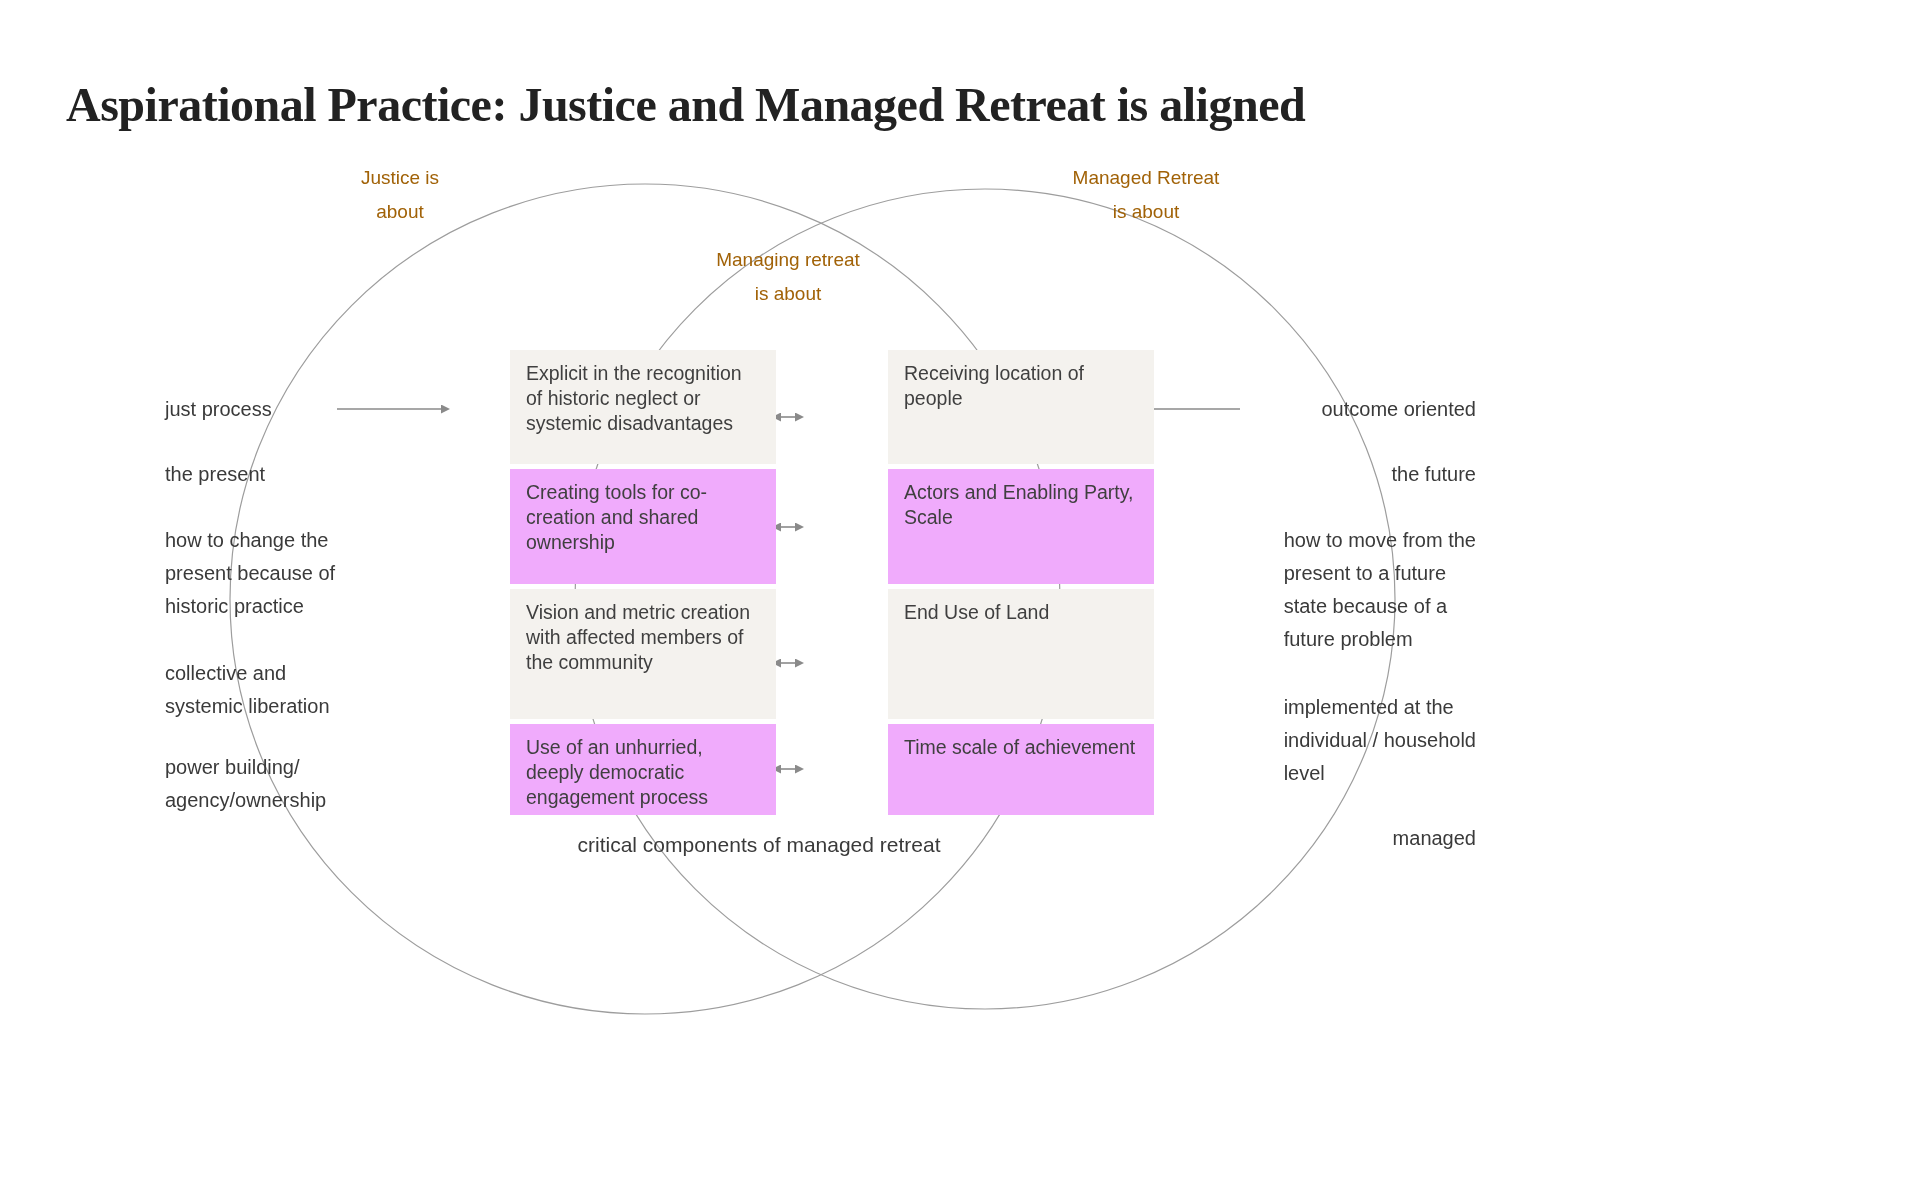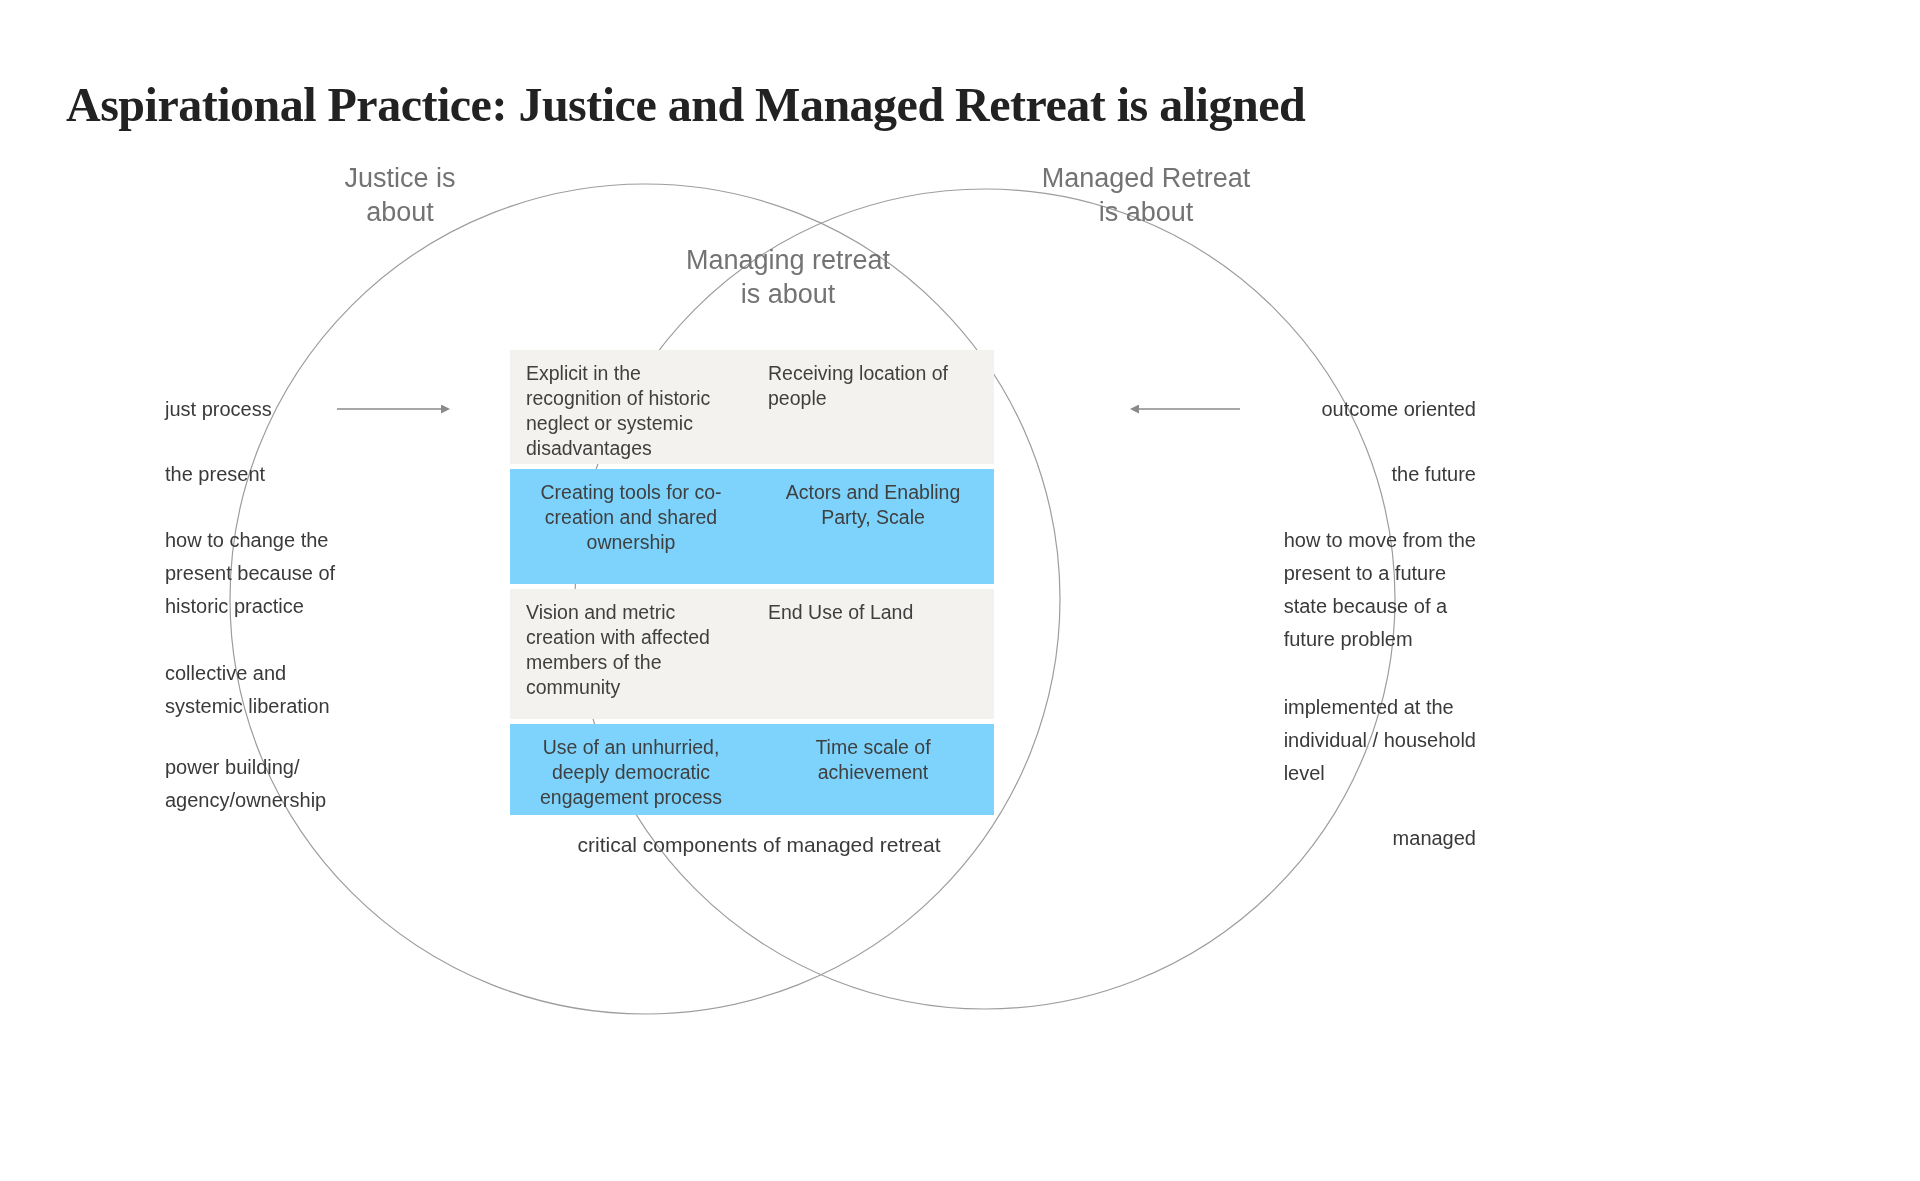--- a/index.html
+++ b/index.html
@@ -17,23 +17,23 @@
     position:absolute;left:66px;top:30px;
     font-family:"Liberation Serif", serif;
     font-weight:700;
     font-size:48px;
     letter-spacing:-0.5px;
     color:#222222;
     white-space:nowrap;
   }
   .circle-heading{
     position:absolute;
-    font-size:27px;line-height:34px;
+    font-size:19px;line-height:34px;
     text-align:center;
-    color:#737373;
+    color:#a16207;
     white-space:pre-line;
   }
   #heading-justice{left:320px;top:114px;width:160px;}
   #heading-retreat{left:1026px;top:114px;width:240px;}
   #heading-overlap{left:668px;top:196px;width:240px;}
   .side-text{
     position:absolute;
     font-size:20px;line-height:33px;
     color:#3a3a3a;
     white-space:pre-line;
@@ -45,36 +45,36 @@
   #left-item-2{top:477px;}
   #left-item-3{top:610px;}
   #left-item-4{top:704px;}
   #right-item-0{top:346px;}
   #right-item-1{top:411px;}
   #right-item-2{top:477px;}
   #right-item-3{top:644px;}
   #right-item-4{top:775px;}
   .row{
     position:absolute;
-    left:510px;width:484px;
+    left:510px;width:644px;
     display:flex;justify-content:space-between;
   }
   #row-0{top:303px;height:114px;}
   #row-1{top:422px;height:115px;}
   #row-2{top:542px;height:130px;}
   #row-3{top:677px;height:91px;}
   .cbox{
     width:266px;height:100%;
     box-sizing:border-box;
     padding:11px 16px;
     font-size:19.5px;line-height:25px;
     color:#3f3f3f;
   }
   .shade-light{background:#f4f2ee;}
-  .shade-dark{background:#7dd3fc;text-align:center;}
+  .shade-dark{background:#f0abfc;}
   .caption{
     position:absolute;
     left:529px;top:786px;width:460px;
     text-align:center;
     font-size:21px;
     color:#3a3a3a;
   }
 </style>
 </head>
 <body>

